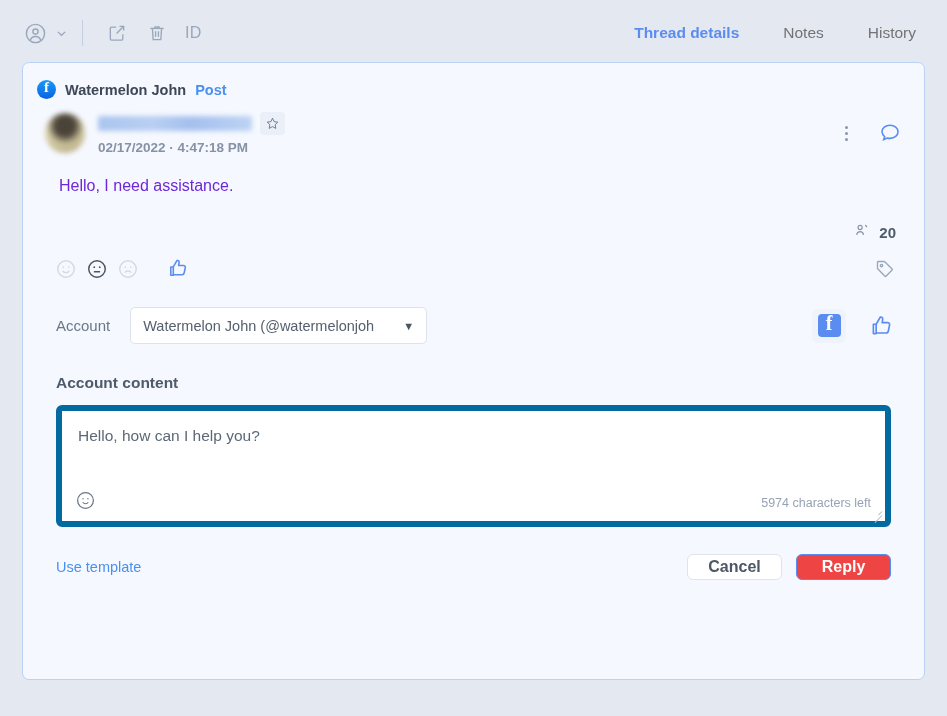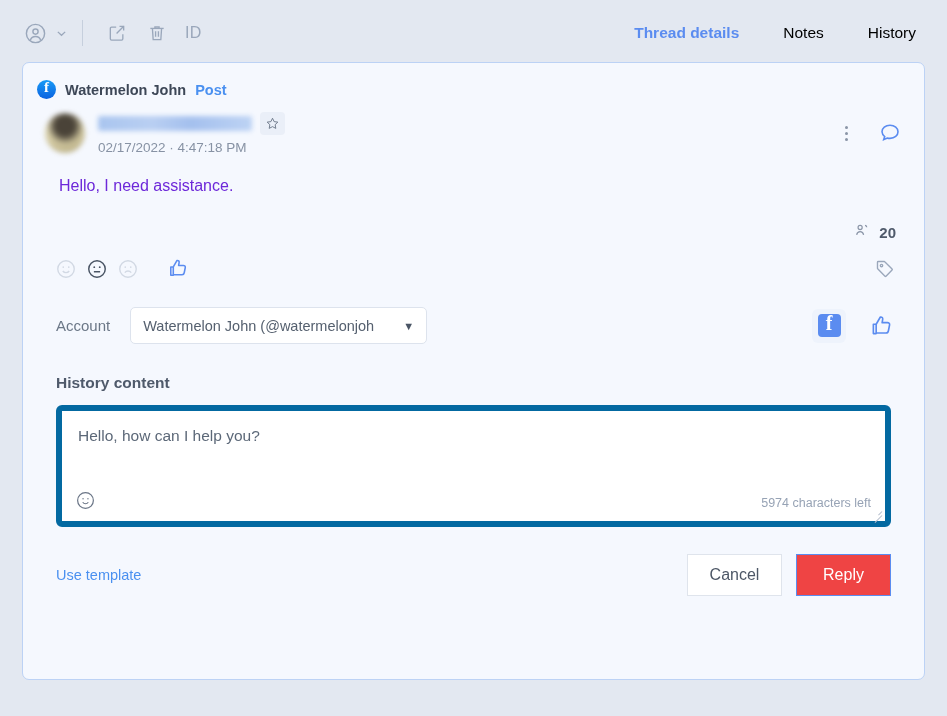--- a/index.html
+++ b/index.html
@@ -46,21 +46,21 @@
     padding: 0 8px;
     cursor: pointer;
     letter-spacing: .3px;
   }
   .tb-right {
     margin-left: auto;
     display: flex; align-items: center; gap: 44px;
   }
   .tab {
     font-size: 15.5px;
-    color: #000000;
+    color: #737373;
     cursor: pointer;
     white-space: nowrap;
   }
   .tab.active { color: #5b8cf0; font-weight: bold; }
 
   
   .panel {
     position: relative;
     margin: 0 22px;
     width: 903px;
@@ -88,21 +88,21 @@
     color: #fff;
     font-family: "Liberation Serif", serif;
     font-weight: bold;
     font-size: 15px;
   }
   .post-author {
     font-size: 14.5px; font-weight: bold; color: #3d4757;
   }
   .post-type { font-size: 14.5px; color: #4a90f0; font-weight: bold; }
 
-  .msg-row { display: flex; padding: 12px 16px 0 22px; }
+  .msg-row { display: flex; padding: 12px 16px 0 22px; font-weight: bold; }
   .avatar {
     width: 40px; height: 40px; border-radius: 50%;
     flex: none;
     background:
       radial-gradient(circle at 50% 32%, #4a4338 0 28%, rgba(74,67,56,0) 55%),
       linear-gradient(160deg,#efe7c9 0%,#d8cfa8 45%,#b9ae85 100%);
     filter: blur(2.6px);
     margin-top: 2px;
   }
   .msg-meta { margin-left: 13px; padding-top: 1px; }
@@ -237,23 +237,23 @@
 
   .footer {
     display: flex; align-items: center;
     padding: 27px 33px 0 33px;
   }
   .use-template {
     font-size: 14.5px; color: #4a90f0; cursor: pointer;
   }
   .foot-btns { margin-left: auto; display: flex; gap: 14px; }
   .btn {
-    height: 42px; border-radius: 0;
+    height: 26px; border-radius: 6px;
     display: flex; align-items: center; justify-content: center;
-    font-size: 16px; cursor: pointer;
+    font-size: 16px; cursor: pointer; font-weight: bold;
   }
   .btn-cancel {
     width: 95px; background: #fff;
     border: 1px solid #dfe4ec; color: #4d5766;
   }
   .btn-reply {
     width: 95px; background: #ef4444;
     border: 1px solid #5b8cf0; color: #fff;
   }
 </style>
@@ -409,21 +409,21 @@
       </div>
       <div class="thumb-big">
         <svg width="28" height="28" viewBox="0 0 24 24" fill="none" stroke="currentColor" stroke-width="1.4" stroke-linejoin="round">
           <path d="M7 10.5v8H4.6v-8z"></path>
           <path d="M7 10.5l3.6-6.2c1.4-.2 2.2.6 2 2l-.5 2.8h4.6c1.2 0 2 .9 1.8 2l-1 5c-.2 1.1-1 1.9-2.1 1.9H7"></path>
         </svg>
       </div>
     </div>
   </div>
 
-  <div class="resp-label">History content</div>
+  <div class="resp-label">Account content</div>
 
   <div class="textarea-wrap">
     <div class="ta-text">Hello, how can I help you?</div>
     <div class="emoji-btn">
       <svg width="21" height="21" viewBox="0 0 24 24" fill="none" stroke="currentColor" stroke-width="1.4">
         <circle cx="12" cy="12" r="9"></circle>
         <circle cx="9.2" cy="10" r=".8" fill="currentColor" stroke="none"></circle>
         <circle cx="14.8" cy="10" r=".8" fill="currentColor" stroke="none"></circle>
         <path d="M8.8 14c.8 1.1 1.9 1.7 3.2 1.7s2.4-.6 3.2-1.7"></path>
       </svg>

